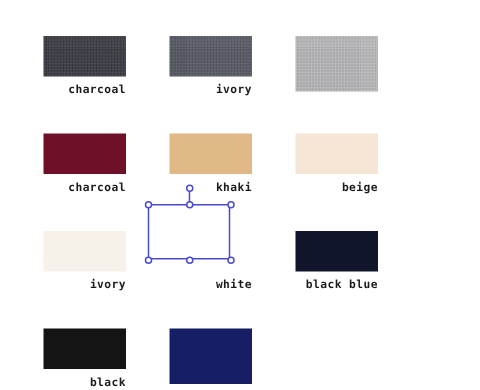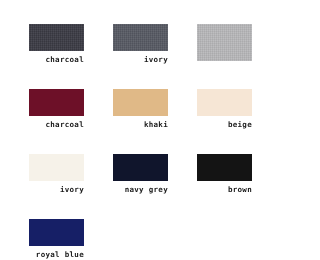--- a/index.html
+++ b/index.html
@@ -138,25 +138,38 @@
       </div>
       <div class="swatch-cell">
         <div class="swatch-chip" style="background-color: rgb(246, 230, 213); background-image: none;"></div>
         <div class="swatch-label">beige</div>
       </div>
       <div class="swatch-cell">
         <div class="swatch-chip" style="background-color: rgb(246, 242, 233); background-image: none;"></div>
         <div class="swatch-label">ivory</div>
       </div>
       <div class="swatch-cell">
+        <div class="swatch-chip" style="background-color: rgb(255, 255, 255); background-image: none;"></div>
+        <div class="selection-frame" style="border-color: rgb(74, 74, 208);">
+          <div class="rotate-stem" style="background: rgb(74, 74, 208);"></div>
+          <div class="rotate-handle" style="border-color: rgb(74, 74, 208); background: rgb(255, 255, 255);"></div>
+          <div class="handle nw" style="border-color: rgb(74, 74, 208); background: rgb(255, 255, 255);"></div>
+          <div class="handle n" style="border-color: rgb(74, 74, 208); background: rgb(255, 255, 255);"></div>
+          <div class="handle ne" style="border-color: rgb(74, 74, 208); background: rgb(255, 255, 255);"></div>
+          <div class="handle sw" style="border-color: rgb(74, 74, 208); background: rgb(255, 255, 255);"></div>
+          <div class="handle s" style="border-color: rgb(74, 74, 208); background: rgb(255, 255, 255);"></div>
+          <div class="handle se" style="border-color: rgb(74, 74, 208); background: rgb(255, 255, 255);"></div>
+        </div>
+        <div class="swatch-label">white</div>
+      </div>
+      <div class="swatch-cell">
         <div class="swatch-chip" style="background-color: rgb(16, 21, 44); background-image: none;"></div>
-        <div class="swatch-label">navy grey</div>
+        <div class="swatch-label">black blue</div>
       </div>
       <div class="swatch-cell">
         <div class="swatch-chip" style="background-color: rgb(20, 20, 20); background-image: none;"></div>
-        <div class="swatch-label">brown</div>
+        <div class="swatch-label">black</div>
       </div>
       <div class="swatch-cell">
         <div class="swatch-chip" style="background-color: rgb(22, 31, 102); background-image: none;"></div>
-        <div class="swatch-label">royal blue</div>
       </div>
     </div>
 </div>
 
 </body></html>

